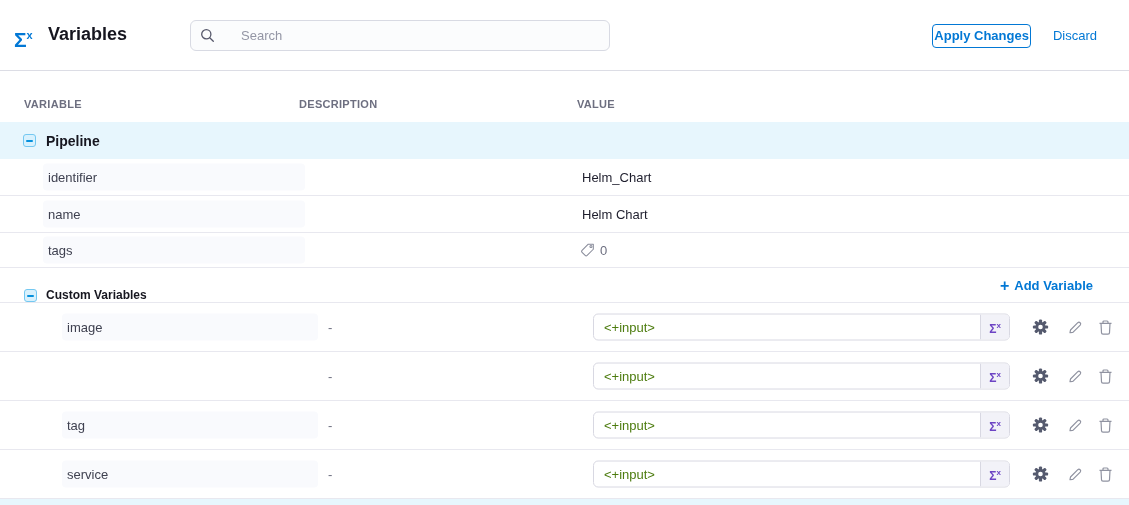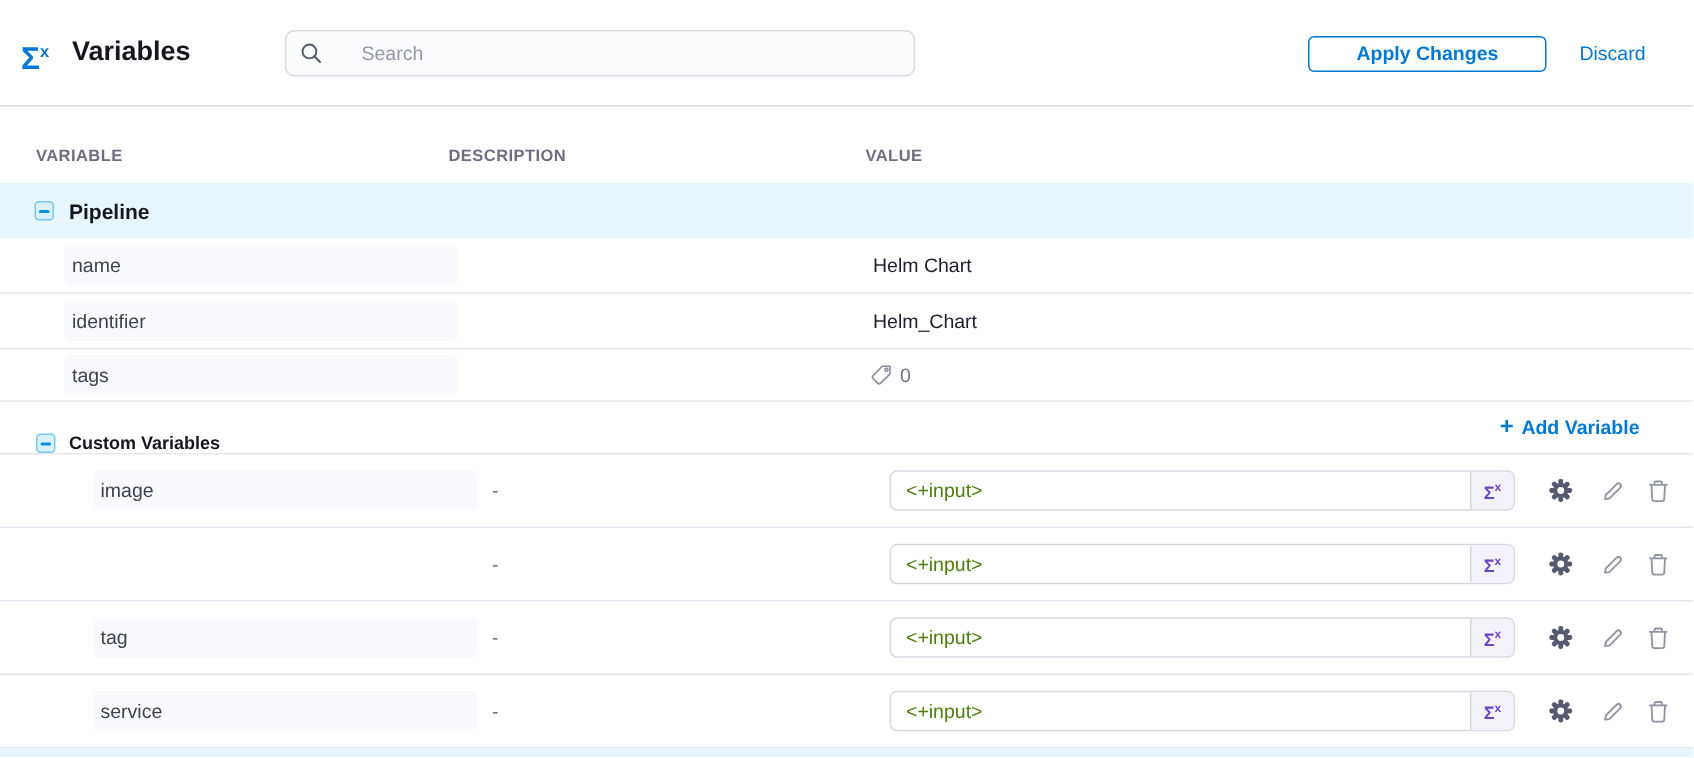--- a/index.html
+++ b/index.html
@@ -11,21 +11,21 @@
   .topbar { position:relative; height:71px; border-bottom:1px solid #dcdde5; }
   .logo { position:absolute; left:14px; top:24px; color:#0278d5; font-weight:bold; font-size:21px; line-height:23px; }
   .logo sup { font-size:11px; font-weight:bold; vertical-align:super; margin-left:0px; }
   .page-title { position:absolute; left:48px; top:24px; font-size:18px; font-weight:bold; color:#16161f; }
   .search-wrap { position:absolute; left:190px; top:20px; width:420px; height:31px; }
   .search-wrap svg { position:absolute; left:10px; top:8px; }
   .search-input { width:100%; height:100%; border:1px solid #d8dae3; border-radius:6px; background:#fbfcfd;
                   padding:0 10px 0 50px; font-size:13px; color:#1c1c28; outline:none; font-family:"Liberation Sans",sans-serif; }
   .search-input::placeholder { color:#9496a5; }
   .top-actions { position:absolute; right:32px; top:0; height:71px; display:flex; align-items:center; gap:22px; }
-  .apply-btn { height:24px; padding:0 31px; background:#fff; border:1px solid #0278d5; border-radius:4px;
+  .apply-btn { height:24px; padding:0 1px; background:#fff; border:1px solid #0278d5; border-radius:4px;
                color:#0278d5; font-size:13px; font-weight:bold; font-family:"Liberation Sans",sans-serif; cursor:pointer; }
   .discard-link { color:#0278d5; font-size:13px; font-weight:500; cursor:pointer; }
 
   
   .thead { position:relative; height:51px; }
   .th { position:absolute; top:27px; font-size:11px; font-weight:bold; letter-spacing:.3px; color:#6d6f80; }
   .th-variable { left:24px; }
   .th-description { left:299px; }
   .th-value { left:577px; }
 
@@ -103,30 +103,30 @@
 
   <div class="row section-row">
     <span class="collapse-box">
         <i></i>
       </span>
     <span class="section-label">Pipeline</span>
   </div>
 
   <div class="row prow row-sep">
     <div class="pill pill-p">
-        <span>name</span>
-      </div>
-    <div class="val-text">Helm Chart</div>
+        <span>identifier</span>
+      </div>
+    <div class="val-text">Helm_Chart</div>
   </div>
 
   <div class="row prow row-sep">
     <div class="pill pill-p">
-        <span>identifier</span>
-      </div>
-    <div class="val-text">Helm_Chart</div>
+        <span>name</span>
+      </div>
+    <div class="val-text">Helm Chart</div>
   </div>
 
   <div class="row row-sep" style="height:35px;">
     <div class="pill pill-p">
         <span>tags</span>
       </div>
     <div class="tags-val">
       <svg width="15" height="15" viewBox="0 0 16 16" fill="none" stroke="#888b9a" stroke-width="1.1">
           <path d="M8.8 1.8h5.4v5.4l-6.6 6.6a1.5 1.5 0 0 1-2.1 0L2.2 10.5a1.5 1.5 0 0 1 0-2.1z" stroke-linejoin="round"></path>
           <circle cx="11.7" cy="4.3" r="1.1"></circle>

